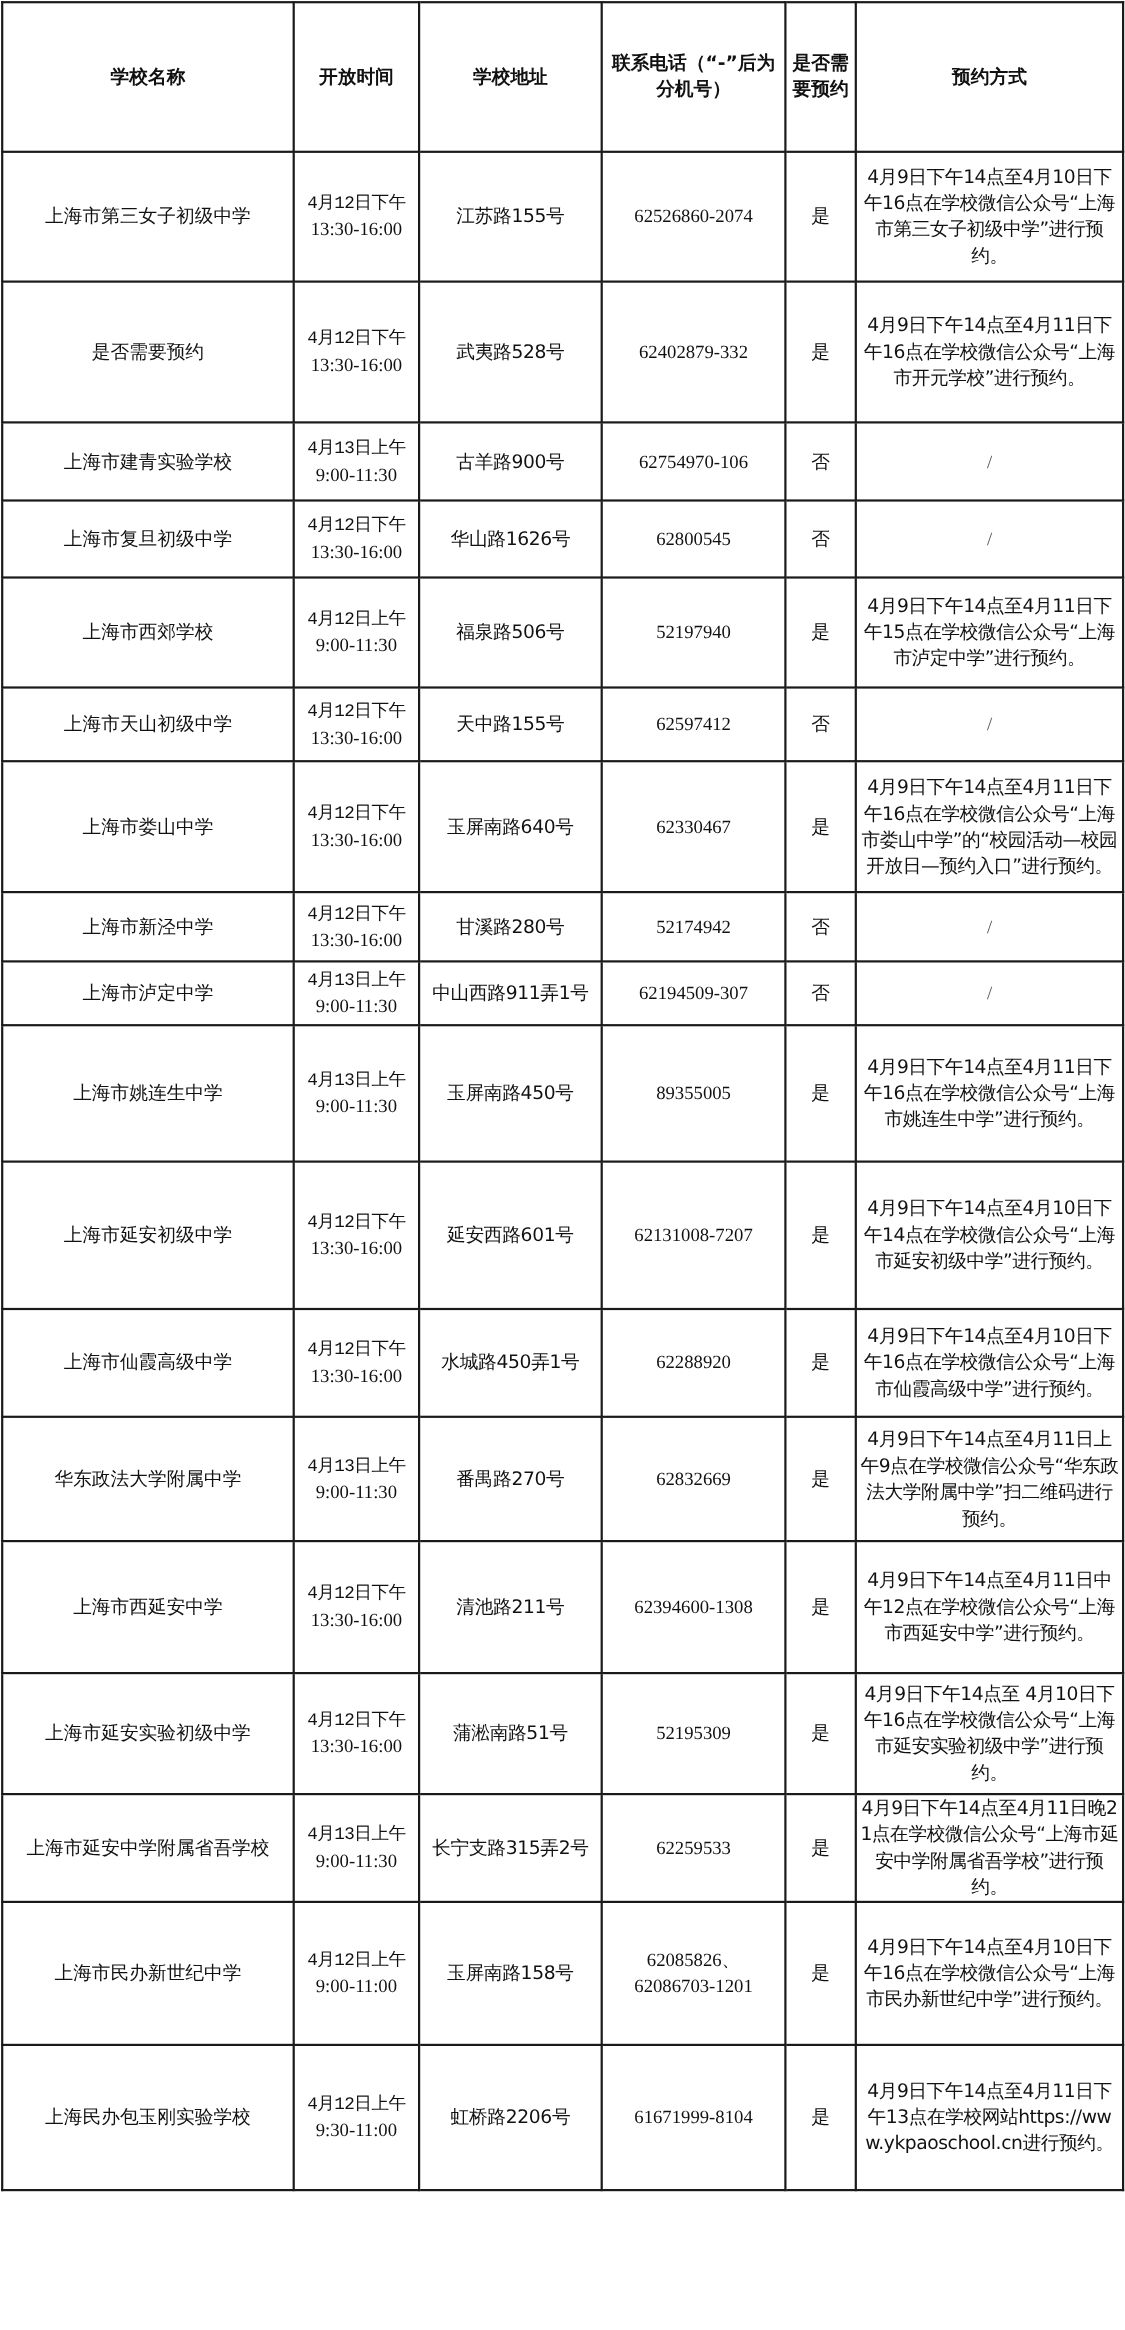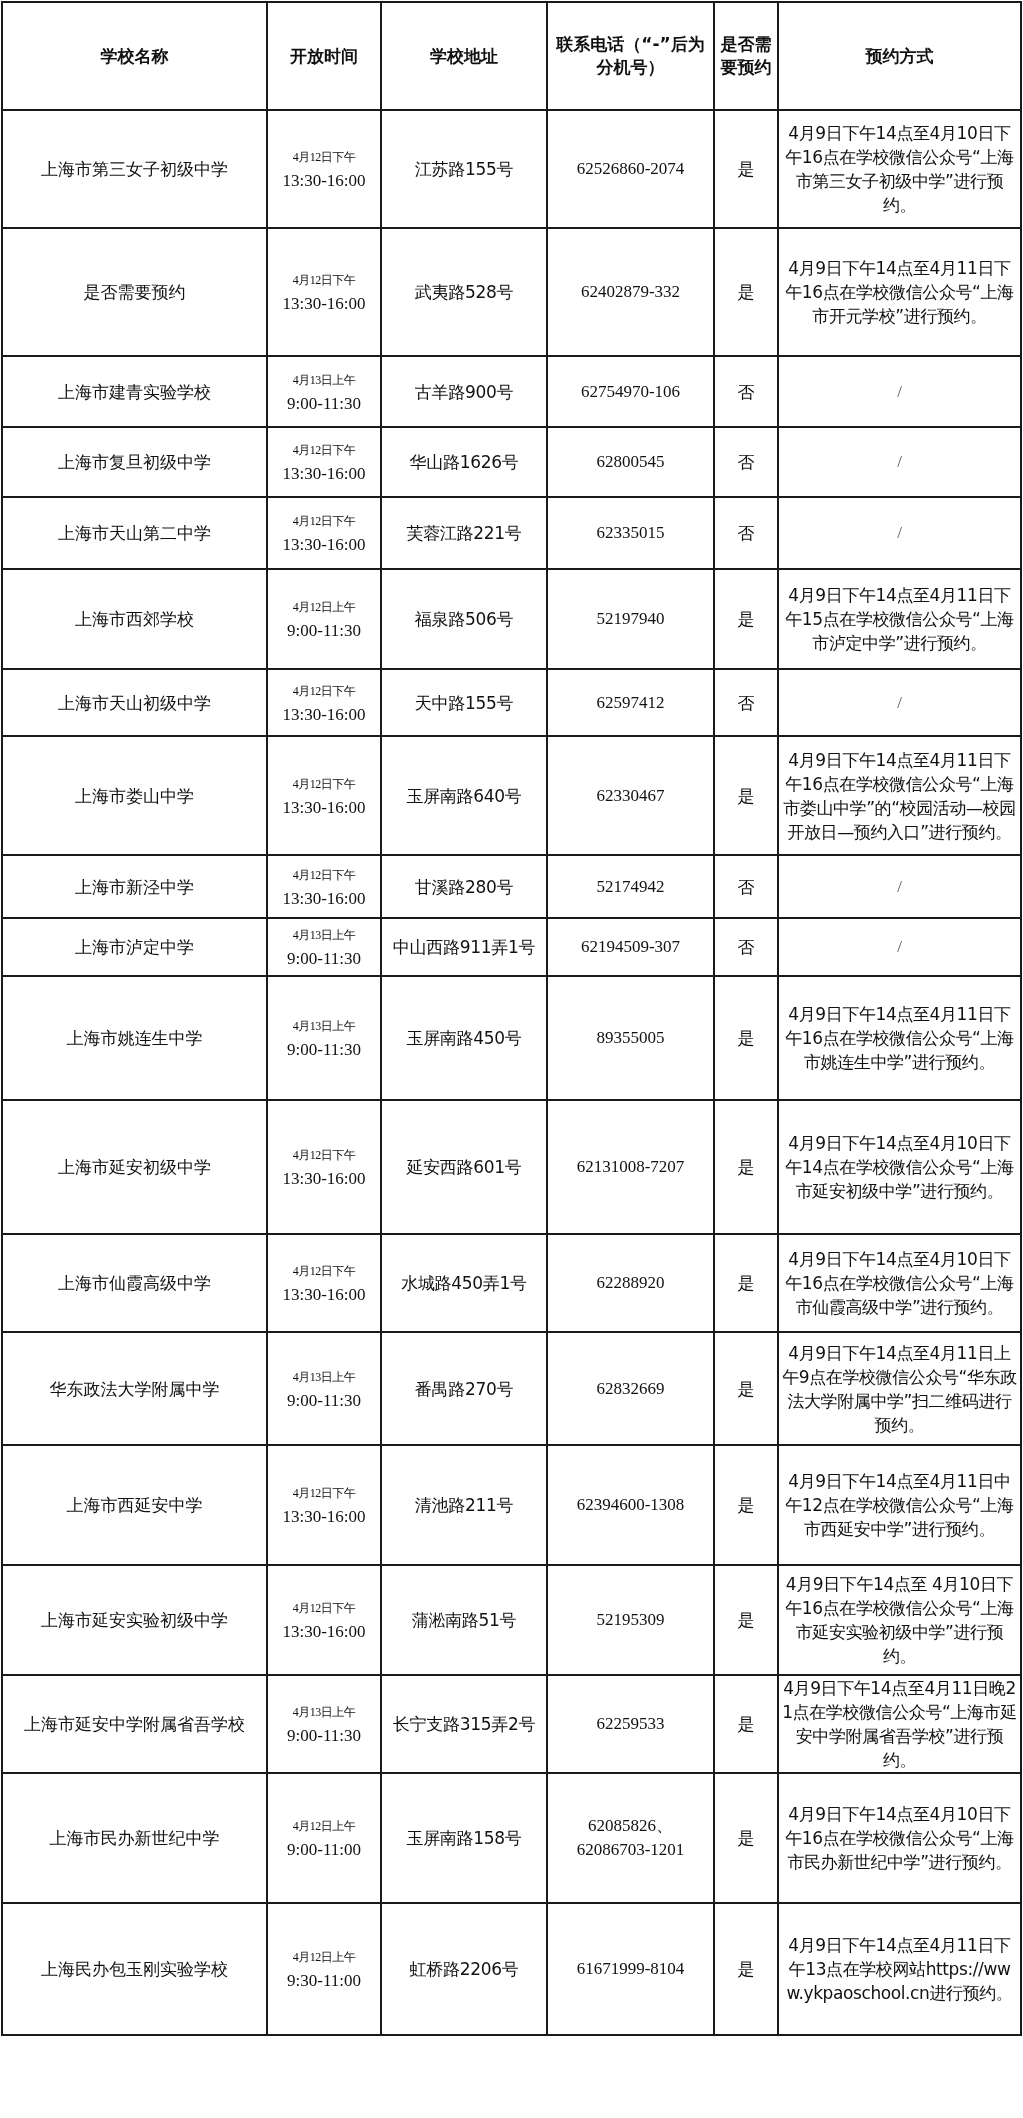--- a/index.html
+++ b/index.html
@@ -3,42 +3,42 @@
 <meta charset="utf-8">
 <style>
   html, body { margin: 0; padding: 0; background: #ffffff; }
   body { width: 1023px; height: 2118px; overflow: hidden; font-family: "DejaVu Serif", "Liberation Serif", serif; color: #111; }
   table.sched { position: absolute; left: 1px; top: 1px; border-collapse: collapse; table-layout: fixed; width: 1019px; }
   table.sched td, table.sched th { border: 2px solid #1a1a1a; padding: 0 3px; vertical-align: middle; text-align: center; font-size: 17px; line-height: 24px; font-weight: normal; overflow: hidden; }
   table.sched th { font-family: "DejaVu Sans", "Liberation Sans", sans-serif; font-weight: bold; font-size: 17px; line-height: 23px; }
   td.name { font-family: "DejaVu Sans", "Liberation Sans", sans-serif; font-size: 17px; white-space: nowrap; padding: 0 2px; }
   td.time { font-size: 17px; line-height: 24px; padding: 0 1px; }
   td.time span { display: block; white-space: nowrap; }
-  td.time .d { font-family: Liberation Serif, serif; font-size: 12px; letter-spacing: -0.5px; }
+  td.time .d { font-family: Liberation Mono, monospace; font-size: 16px; letter-spacing: -0.5px; }
   td.time .h { font-family: "Liberation Serif", serif; }
   td.addr { font-family: "DejaVu Sans", "Liberation Sans", sans-serif; font-size: 16.5px; white-space: nowrap; padding: 0 1px; letter-spacing: -0.3px; }
   td.phone { font-family: "Liberation Serif", serif; font-size: 18px; line-height: 26px; }
   td.req { font-family: "DejaVu Sans", "Liberation Sans", sans-serif; font-size: 18px; }
   td.method { text-align: left; font-family: "DejaVu Sans", "Liberation Sans", sans-serif; font-size: 16.5px; line-height: 23px; padding: 0 2px; letter-spacing: -0.4px; word-break: break-all; border-radius: 13px; }
   td.method.none { text-align: center; font-family: "Liberation Serif", serif; color: #555; }
 </style>
 </head>
 <body>
 
 <table class="sched">
   <colgroup>
     <col style="width:265px">
       <col style="width:114px">
       <col style="width:166px">
       <col style="width:167px">
       <col style="width:64px">
       <col style="width:243px">
   </colgroup>
   <thead>
-    <tr style="height:108px">
+    <tr style="height:136px">
       <th>学校名称</th>
       <th>开放时间</th>
       <th>学校地址</th>
       <th style="padding:0 8px">联系电话（“-”后为分机号）</th>
       <th style="padding:3px 1px">是否需要预约</th>
       <th>预约方式</th>
     </tr>
   </thead>
   <tbody id="rows">
       <tr style="height: 118px;">
@@ -78,31 +78,20 @@
     <td class="name">上海市复旦初级中学</td>
     <td class="time">
           <span class="d">4月12日下午</span>
           <span class="h">13:30-16:00</span>
         </td>
     <td class="addr">华山路1626号</td>
     <td class="phone">62800545</td>
     <td class="req">否</td>
     <td class="method none">/</td>
   </tr>
-      <tr style="height: 72px;">
-    <td class="name">上海市天山第二中学</td>
-    <td class="time">
-          <span class="d">4月12日下午</span>
-          <span class="h">13:30-16:00</span>
-        </td>
-    <td class="addr">芙蓉江路221号</td>
-    <td class="phone">62335015</td>
-    <td class="req">否</td>
-    <td class="method none">/</td>
-  </tr>
       <tr style="height: 100px;">
     <td class="name">上海市西郊学校</td>
     <td class="time">
           <span class="d">4月12日上午</span>
           <span class="h">9:00-11:30</span>
         </td>
     <td class="addr">福泉路506号</td>
     <td class="phone">52197940</td>
     <td class="req">是</td>
     <td class="method">4月9日下午14点至4月11日下午15点在学校微信公众号“上海市泸定中学”进行预约。</td>

